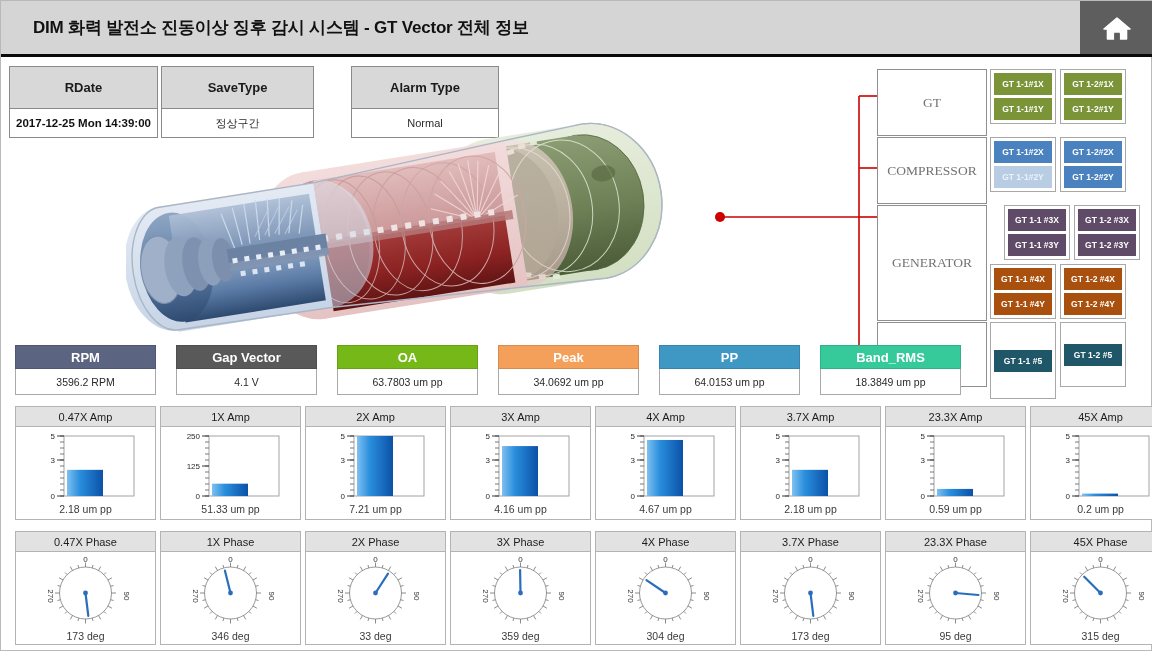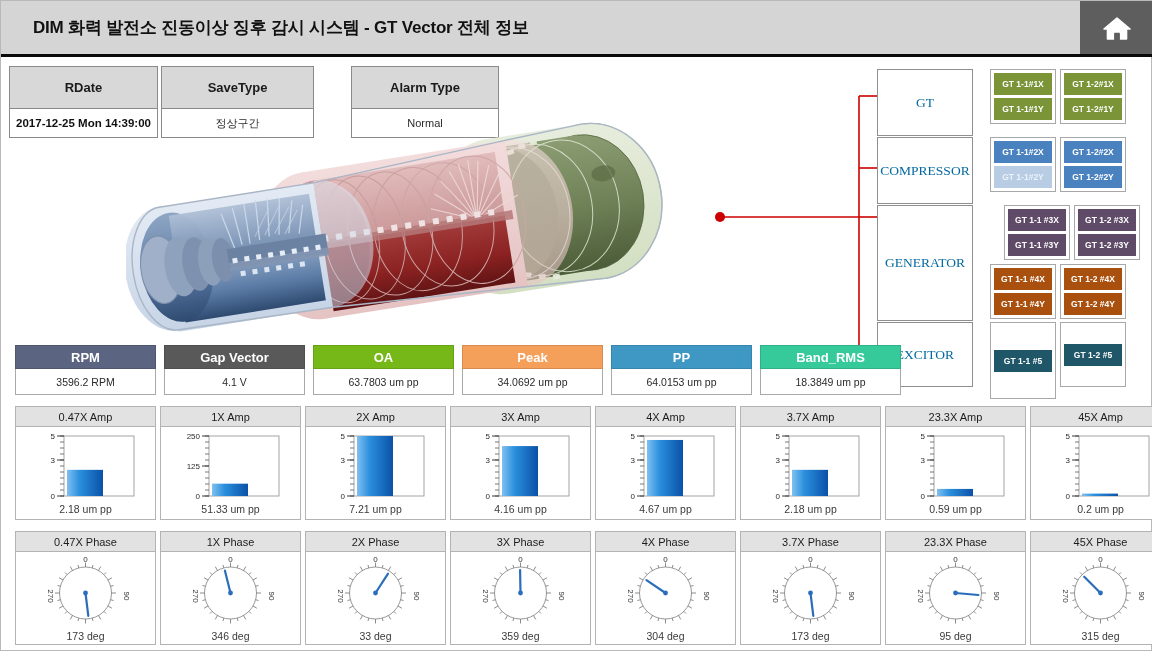--- a/index.html
+++ b/index.html
@@ -77,25 +77,25 @@
   
   .conn { position: absolute; left: 0; top: 0; width: 1152px; height: 651px; pointer-events: none; }
 
   
   .tree {
     position: absolute; left: 876px; top: 68px;
     width: 268px; height: 318px;
   }
   .comp-box {
     position: absolute; left: 0;
-    width: 96px;
+    width: 110px;
     background: #ffffff;
     border: 1px solid #8f8f8f;
     display: flex; align-items: center; justify-content: center;
-    font-size: 13.5px; color: #0369a1;
+    font-size: 13.5px; color: #737373;
     font-family: "Liberation Serif", serif;
   }
   .tagcolwrap {
     position: absolute;
     display: flex;
     gap: 4px;
   }
   .tagcol {
     width: 66px;
     background: #ffffff;
@@ -108,21 +108,21 @@
     display: flex; align-items: center; justify-content: center;
     font-size: 8.5px; font-weight: bold; color: #ffffff;
     cursor: pointer;
     white-space: nowrap;
   }
   .tag.dim { color: #eaf2fa; }
 
   
   .metrics {
     position: absolute; left: 14px; top: 344px;
-    display: flex; gap: 8px;
+    display: flex; gap: 20px;
   }
   .metric { width: 141px; }
   .metric .mhead {
     height: 24px;
     display: flex; align-items: center; justify-content: center;
     font-size: 13px; font-weight: bold; color: #ffffff;
     border: 1px solid rgba(0,0,0,0.12);
   }
   .metric .mval {
     height: 26px;

